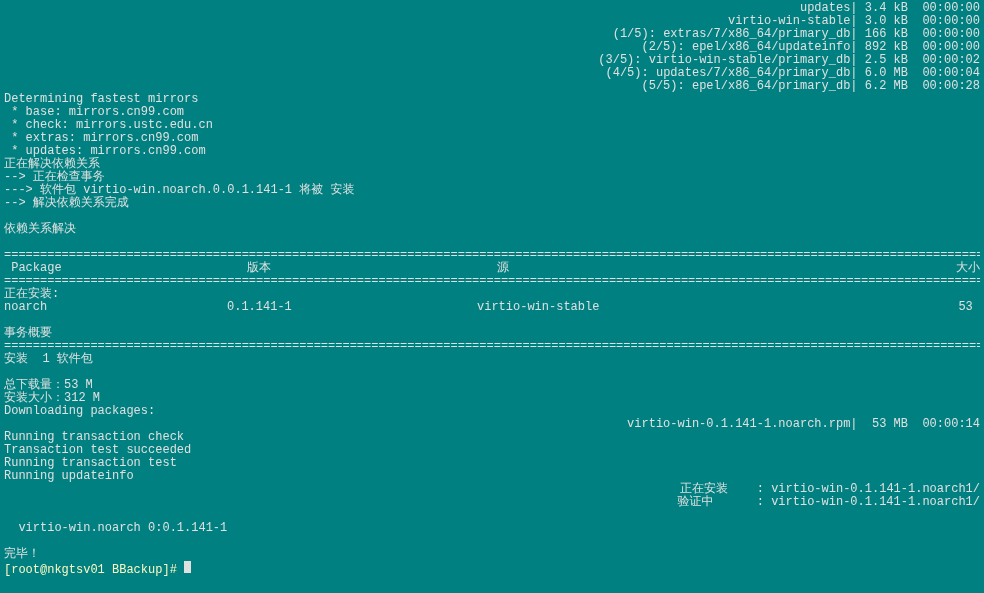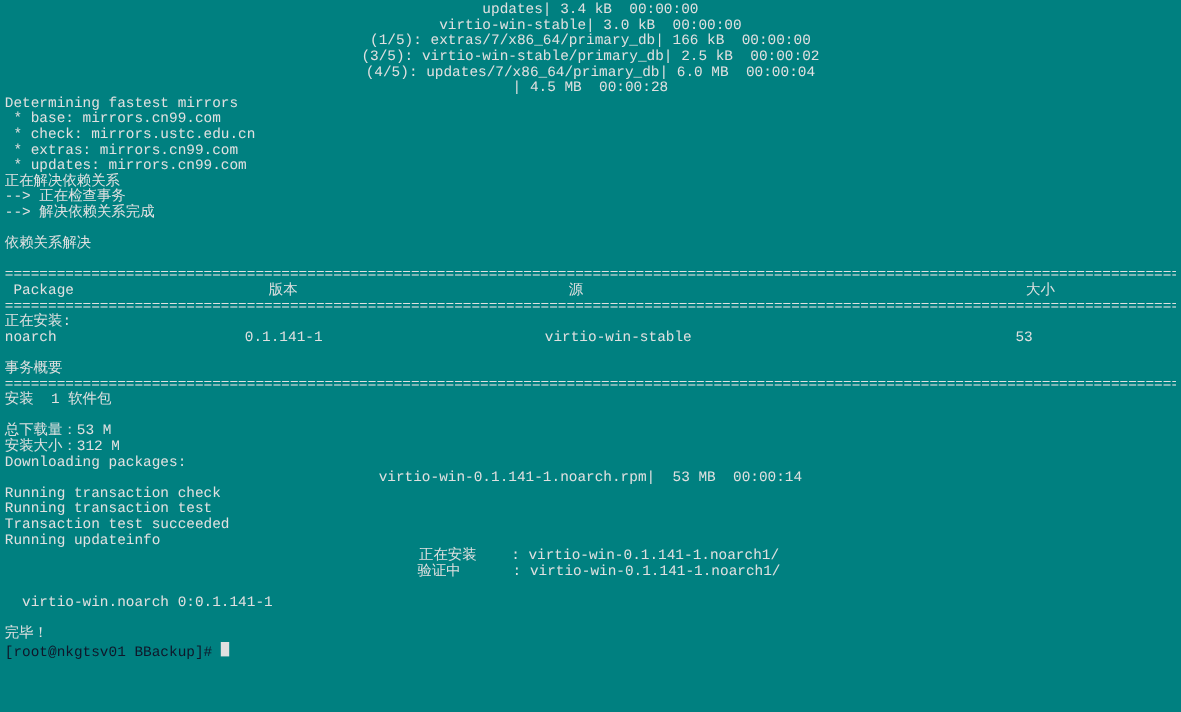--- a/index.html
+++ b/index.html
@@ -8,52 +8,54 @@
       color: #e0e0e0;
       font-family: "Consolas", "Courier New", monospace;
       font-size: 12px;
       line-height: 13px;
       width: 984px;
       height: 593px;
       overflow: hidden;
       padding: 2px 4px;
     }
     .line { white-space: pre; }
-    .row { display: flex; justify-content: center; white-space: pre; }
+    .row { display: flex; justify-content: flex-end; white-space: pre; }
     .row .right { text-align: right; }
     .hr-line { letter-spacing: 0; white-space: pre; overflow: hidden; }
     .table-header { display: flex; white-space: pre; }
     .col-pkg { width: 220px; flex-shrink: 0; }
     .col-arch { width: 200px; flex-shrink: 0; }
-    .col-ver { width: 250px; flex-shrink: 0; }
+    .col-ver { width: 250px; flex-shrink: 0; margin-left: 23px; }
     .col-repo { width: 280px; flex-shrink: 0; }
-    .col-size { flex: 1; text-align: center; }
-    .prompt { color: #0f172a; }
+    .col-size { flex: 1; text-align: right; }
+    .prompt { color: #fef9c3; }
     .cursor { background: #e0e0e0; color: #008080; display: inline-block; width: 7px; height: 12px; }
   </style>
 </head>
 <body>
 
 <div>
 
 <div class="row"><span>updates</span><span class="right">| <span>3.4 kB</span>  <span>00:00:00</span></span></div>
 <div class="row"><span>virtio-win-stable</span><span class="right">| <span>3.0 kB</span>  <span>00:00:00</span></span></div>
 <div class="row"><span>(1/5): extras/7/x86_64/primary_db</span><span class="right">| <span>166 kB</span>  <span>00:00:00</span></span></div>
+<div class="row"><span>(2/5): epel/x86_64/updateinfo</span><span class="right">| <span>892 kB</span>  <span>00:00:00</span></span></div>
 <div class="row"><span>(3/5): virtio-win-stable/primary_db</span><span class="right">| <span>2.5 kB</span>  <span>00:00:02</span></span></div>
 <div class="row"><span>(4/5): updates/7/x86_64/primary_db</span><span class="right">| <span>6.0 MB</span>  <span>00:00:04</span></span></div>
-<div class="row"><span class="right">| <span>4.5 MB</span>  <span>00:00:28</span></span></div>
+<div class="row"><span>(5/5): epel/x86_64/primary_db</span><span class="right">| <span>6.2 MB</span>  <span>00:00:28</span></span></div>
 
 <div class="line">Determining fastest mirrors</div>
 <div class="line"> * base: mirrors.cn99.com</div>
 <div class="line"> * check: mirrors.ustc.edu.cn</div>
 <div class="line"> * extras: mirrors.cn99.com</div>
 <div class="line"> * updates: mirrors.cn99.com</div>
 
 <div class="line">正在解决依赖关系</div>
 <div class="line">--&gt; 正在检查事务</div>
+<div class="line">---&gt; 软件包 virtio-win.noarch.0.0.1.141-1 将被 安装</div>
 <div class="line">--&gt; 解决依赖关系完成</div>
 <div class="line">&nbsp;</div>
 <div class="line">依赖关系解决</div>
 <div class="line">&nbsp;</div>
 
 <div class="hr-line">=================================================================================================================================================</div>
 <div class="table-header">
   <span class="col-pkg"> Package</span>
   <span class="col-ver">版本</span>
   <span class="col-repo">源</span>
@@ -70,22 +72,22 @@
 <div class="line">&nbsp;</div>
 <div class="line">事务概要</div>
 <div class="hr-line">=================================================================================================================================================</div>
 <div class="line">安装  1 软件包</div>
 <div class="line">&nbsp;</div>
 <div class="line">总下载量：53 M</div>
 <div class="line">安装大小：312 M</div>
 <div class="line">Downloading packages:</div>
 <div class="row"><span>virtio-win-0.1.141-1.noarch.rpm</span><span class="right">|  <span>53 MB</span>  <span>00:00:14</span></span></div>
 <div class="line">Running transaction check</div>
+<div class="line">Transaction test succeeded</div>
 <div class="line">Running transaction test</div>
-<div class="line">Transaction test succeeded</div>
 <div class="line">Running updateinfo</div>
 <div class="row"><span>  正在安装    : virtio-win-0.1.141-1.noarch</span><span class="right">1/</span></div>
 <div class="row"><span>  验证中      : virtio-win-0.1.141-1.noarch</span><span class="right">1/</span></div>
 <div class="line">&nbsp;</div>
 <div class="line">  virtio-win.noarch 0:0.1.141-1</div>
 <div class="line">&nbsp;</div>
 <div class="line">完毕！</div>
 <div class="line"><span class="prompt">[root@nkgtsv01 BBackup]#</span> <span class="cursor"></span></div>
 
 </div>

